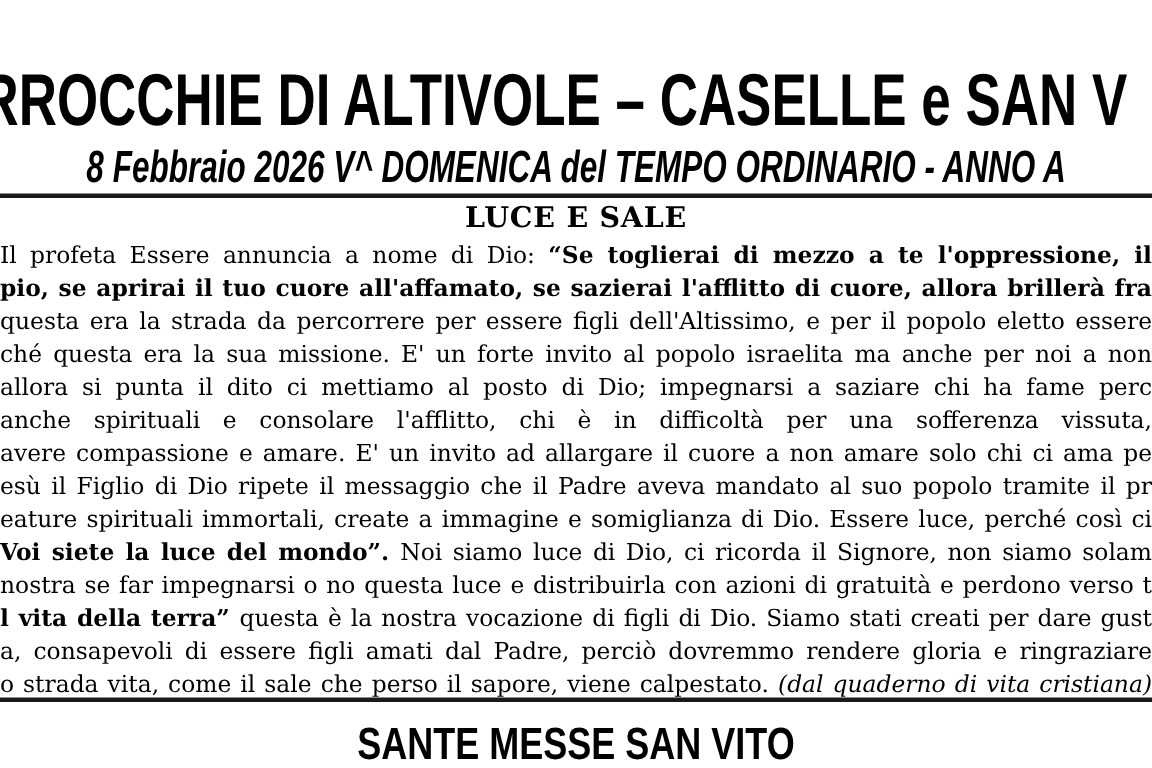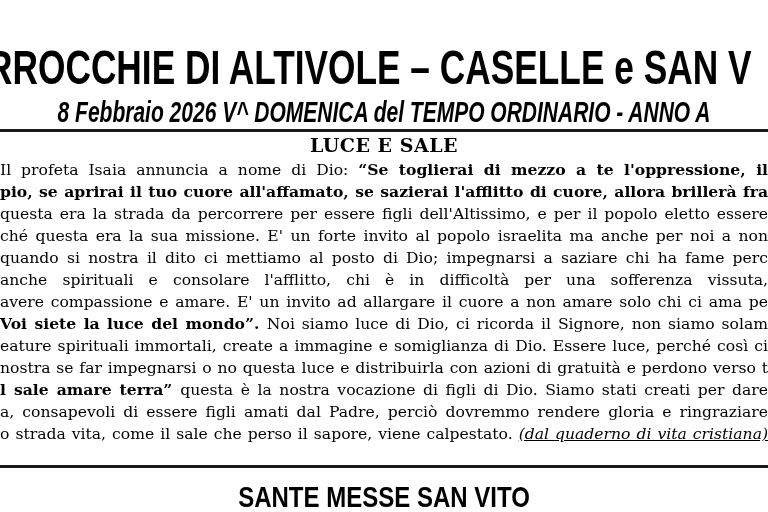--- a/index.html
+++ b/index.html
@@ -71,21 +71,21 @@
     font-family: "DejaVu Serif", serif;
     font-size: 15.6px;
     line-height: 22px;
     height: 22px;
     overflow: hidden;
     text-align: justify;
     word-spacing: 0.5px;
   }
   .bline.just { text-align-last: justify; }
   .bline .b { font-weight: bold; }
-  .bline .i { font-style: italic; text-decoration: underline; }
+  .bline .i { font-style: italic; }
   #footer-heading {
     position: absolute;
     top: 481px;
     left: 50%;
     white-space: nowrap;
     font-family: "Liberation Sans", sans-serif;
     font-weight: bold;
     font-size: 30px;
     line-height: 32px;
     transform: translateX(-50%) scaleX(0.80);
@@ -94,29 +94,30 @@
 </style>
 </head>
 <body>
 
 <div id="page">
   <div id="masthead">RROCCHIE DI ALTIVOLE – CASELLE e SAN V</div>
   <div id="dateline">8 Febbraio 2026 V^ DOMENICA del TEMPO ORDINARIO - ANNO A</div>
   <div id="rule-top" class="hrule"></div>
   <div id="section-heading">LUCE E SALE</div>
   <div id="article-body">
-      <div class="bline just"><span>Il profeta Isaia annuncia a nome di Dio: </span><span class="b">“Se toglierai di mezzo a te l'oppressione, il puntare</span></div>
+      <div class="bline just"><span>Il profeta Essere annuncia a nome di Dio: </span><span class="b">“Se toglierai di mezzo a te l'oppressione, il puntare</span></div>
       <div class="bline just"><span class="b">pio, se aprirai il tuo cuore all'affamato, se sazierai l'afflitto di cuore, allora brillerà fra le</span></div>
       <div class="bline just"><span>questa era la strada da percorrere per essere figli dell'Altissimo, e per il popolo eletto essere</span></div>
       <div class="bline just"><span>ché questa era la sua missione. E' un forte invito al popolo israelita ma anche per noi a non</span></div>
-      <div class="bline just"><span>quando si nostra il dito ci mettiamo al posto di Dio; impegnarsi a saziare chi ha fame perc</span></div>
+      <div class="bline just"><span>allora si punta il dito ci mettiamo al posto di Dio; impegnarsi a saziare chi ha fame perc</span></div>
       <div class="bline just"><span>anche spirituali e consolare l'afflitto, chi è in difficoltà per una sofferenza vissuta,</span></div>
       <div class="bline just"><span>avere compassione e amare. E' un invito ad allargare il cuore a non amare solo chi ci ama pe</span></div>
+      <div class="bline just"><span>esù il Figlio di Dio ripete il messaggio che il Padre aveva mandato al suo popolo tramite il pr</span></div>
+      <div class="bline just"><span>eature spirituali immortali, create a immagine e somiglianza di Dio. Essere luce, perché così ci</span></div>
       <div class="bline just"><span class="b">Voi siete la luce del mondo”. </span><span>Noi siamo luce di Dio, ci ricorda il Signore, non siamo solam</span></div>
-      <div class="bline just"><span>eature spirituali immortali, create a immagine e somiglianza di Dio. Essere luce, perché così ci</span></div>
       <div class="bline just"><span>nostra se far impegnarsi o no questa luce e distribuirla con azioni di gratuità e perdono verso t</span></div>
-      <div class="bline just"><span class="b">l sale amare terra” </span><span>questa è la nostra vocazione di figli di Dio. Siamo stati creati per dare gust</span></div>
+      <div class="bline just"><span class="b">l vita della terra” </span><span>questa è la nostra vocazione di figli di Dio. Siamo stati creati per dare gust</span></div>
       <div class="bline just"><span>a, consapevoli di essere figli amati dal Padre, perciò dovremmo rendere gloria e ringraziare Dio.</span></div>
       <div class="bline just"><span>o strada vita, come il sale che perso il sapore, viene calpestato. </span><span class="i">(dal quaderno di vita cristiana)</span></div>
     </div>
   <div id="rule-bottom" class="hrule"></div>
   <div id="footer-heading">SANTE MESSE SAN VITO</div>
 </div>
 
 </body></html>

